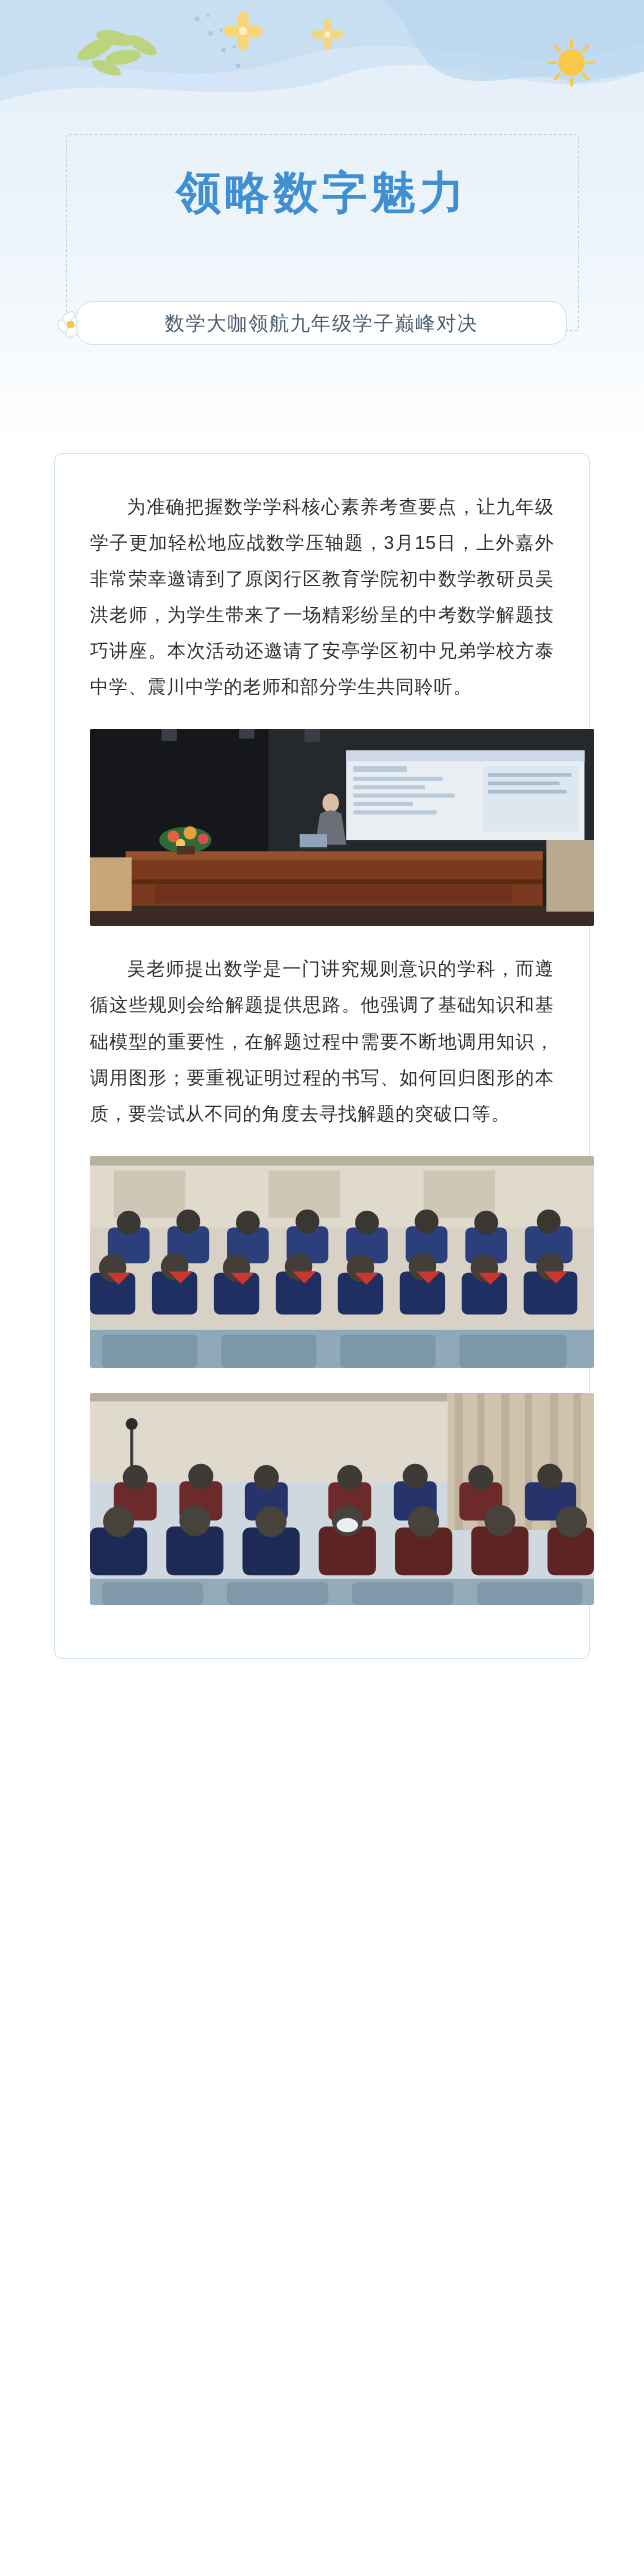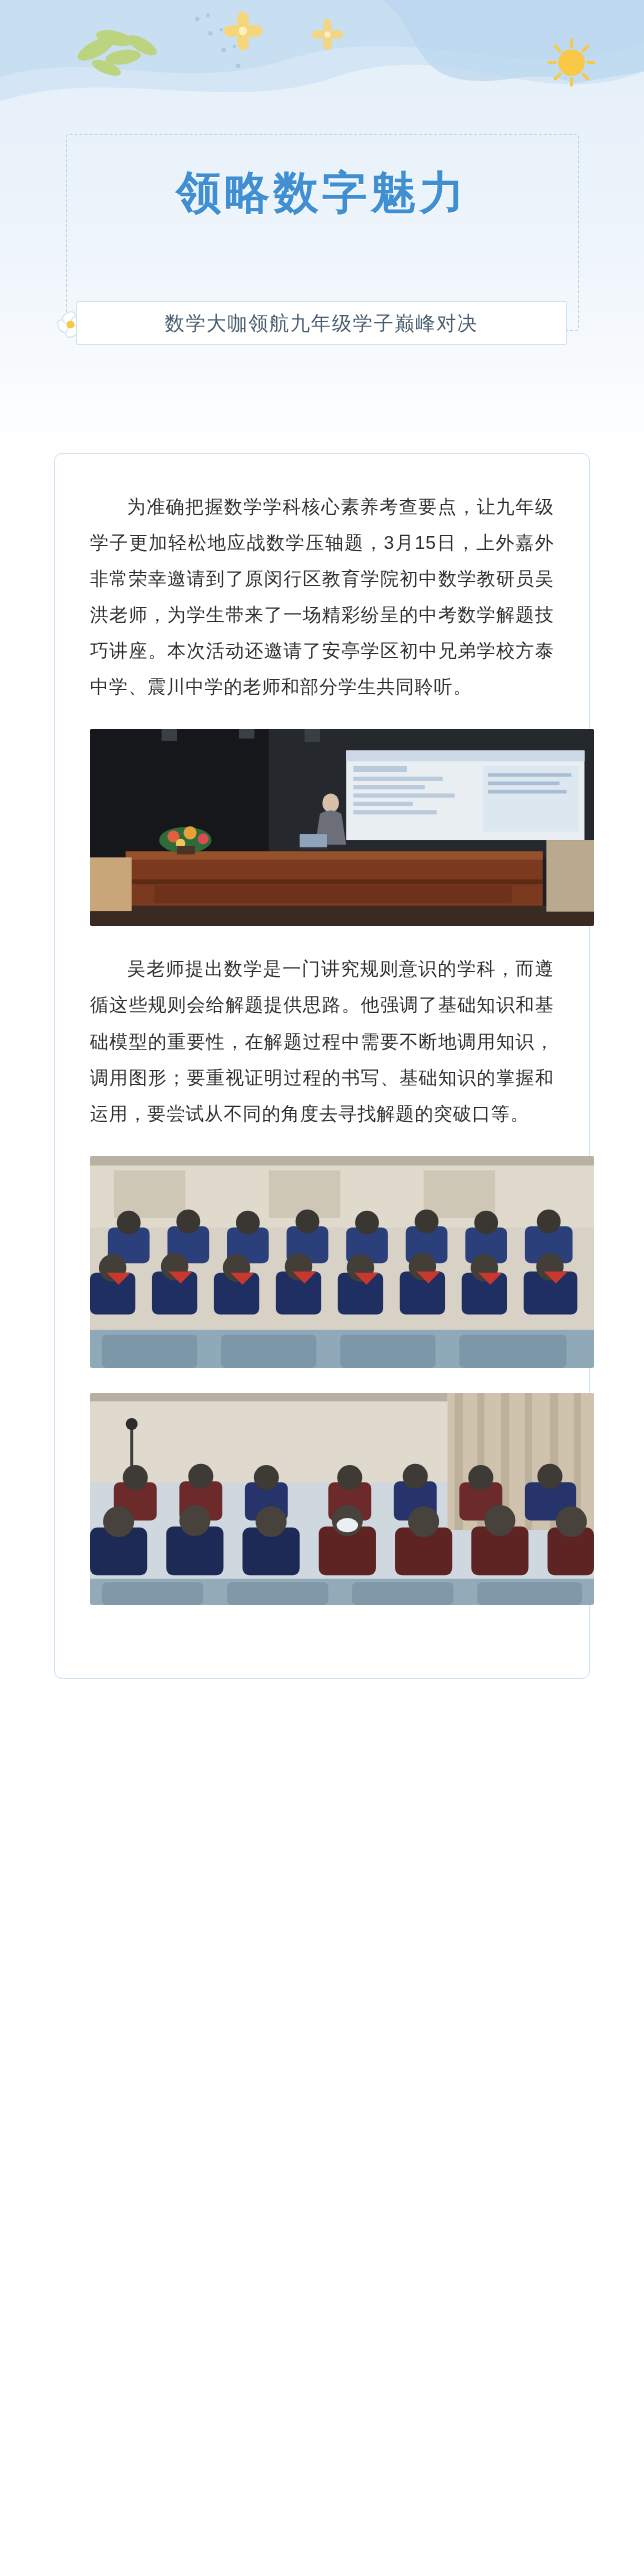--- a/index.html
+++ b/index.html
@@ -55,21 +55,21 @@
     text-shadow: 0 1.2px 0 #ffffff;
   }
   .subtitle-pill {
     position: absolute;
     left: 76px;
     top: 301px;
     width: 491px;
     height: 44px;
     background: #ffffff;
     border: 1.2px solid #cfe3f3;
-    border-radius: 2px;
+    border-radius: 16px;
     display: flex;
     align-items: center;
     justify-content: center;
   }
   .subtitle-pill span {
     font-size: 19.7px;
     color: #4a5f72;
     letter-spacing: 1.2px;
   }
 
@@ -89,21 +89,21 @@
   }
 
   
   .card {
     position: relative;
     margin: 0 auto;
     width: 536px;
     background: #ffffff;
     border: 1.2px solid #cfe3f3;
     border-radius: 8px;
-    padding: 35px 35px 48px 35px;
+    padding: 35px 35px 28px 35px;
   }
   .para {
     font-size: 18.5px;
     line-height: 1.95;
     color: #2f2f2f;
     text-indent: 2em;
     text-align: justify;
     letter-spacing: 0.6px;
     margin-bottom: 24px;
   }
@@ -255,21 +255,21 @@
         <circle cx="152" cy="192" r="8" fill="#f0c659"></circle>
         <rect x="146" y="196" width="30" height="14" fill="#4b3326"></rect>
       </g>
 
       <rect x="0" y="296" width="846" height="34" fill="#3a2a22"></rect>
       <rect x="0" y="215" width="70" height="90" fill="#c9a679"></rect>
       <rect x="766" y="186" width="80" height="120" fill="#b9a98f"></rect>
     </svg>
   </div>
 
-  <p class="para">吴老师提出数学是一门讲究规则意识的学科，而遵循这些规则会给解题提供思路。他强调了基础知识和基础模型的重要性，在解题过程中需要不断地调用知识，调用图形；要重视证明过程的书写、基础知识的掌握和运用，要尝试从不同的角度去寻找解题的突破口等。</p>
+  <p class="para">吴老师提出数学是一门讲究规则意识的学科，而遵循这些规则会给解题提供思路。他强调了基础知识和基础模型的重要性，在解题过程中需要不断地调用知识，调用图形；要重视证明过程的书写、如何回归图形的本质，要尝试从不同的角度去寻找解题的突破口等。</p>
 
   <div class="photo" style="height:212px; background:#8fa4bb;">
     <svg viewBox="0 0 846 356" preserveAspectRatio="none">
       <rect width="846" height="356" fill="#d8d2c6"></rect>
 
       <rect x="0" y="0" width="846" height="120" fill="#e0dacd"></rect>
       <rect x="0" y="0" width="846" height="16" fill="#b9b1a2"></rect>
       <g fill="#cfc7b6">
         <rect x="40" y="24" width="120" height="80"></rect>
         <rect x="300" y="24" width="120" height="80"></rect>

